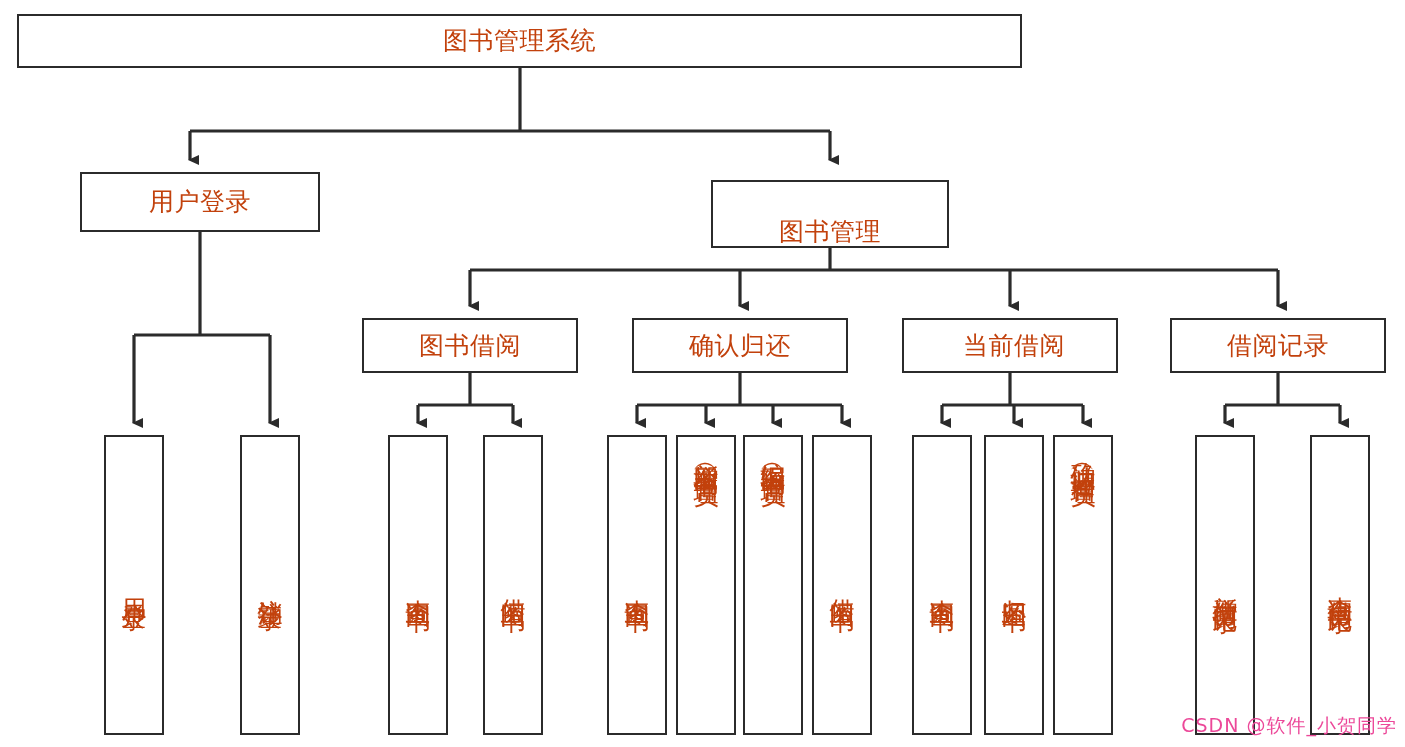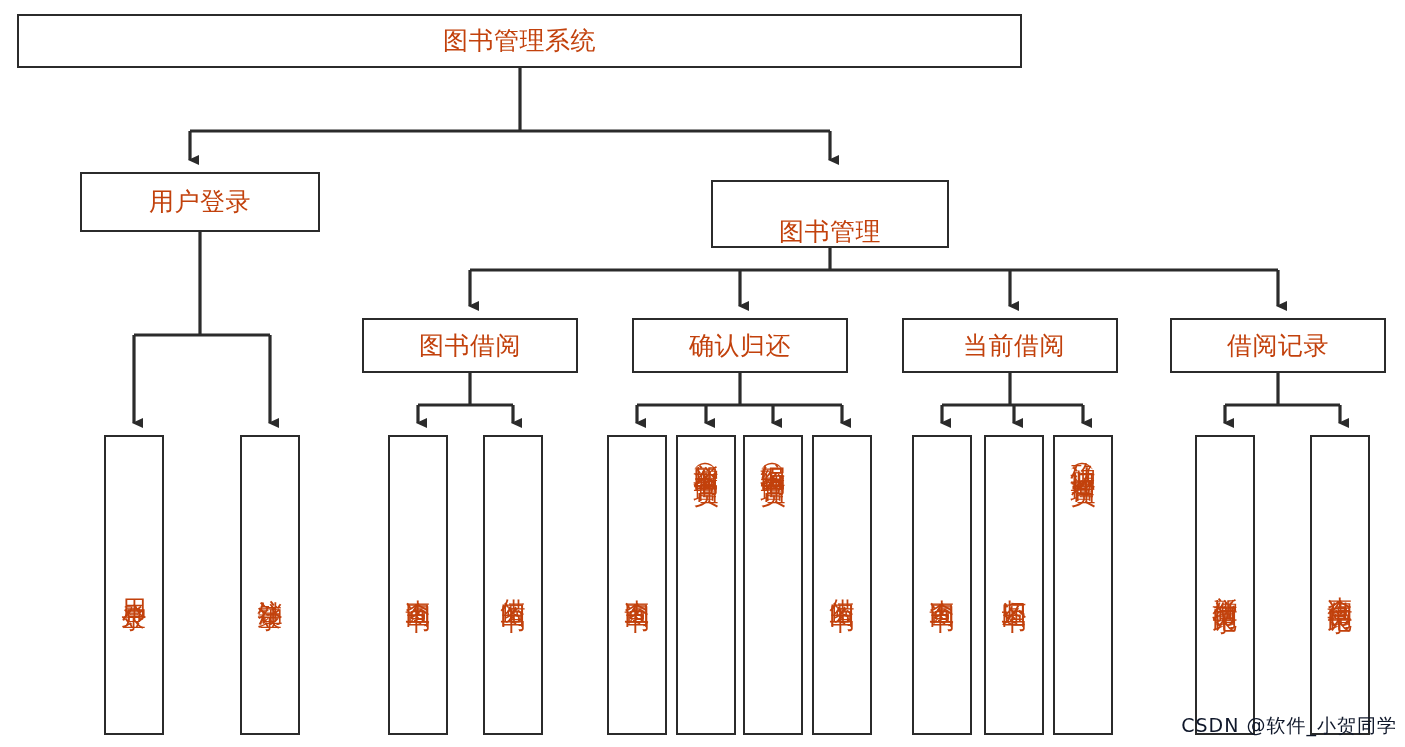--- a/index.html
+++ b/index.html
@@ -40,21 +40,21 @@
     font-size:25px;
     letter-spacing:3px;
     line-height:1;
   }
   .node.vert.mid{align-items:center;padding-top:0;}
   .watermark{
     position:absolute;
     right:8px;
     bottom:8px;
     font-size:19px;
-    color:#0f172a;
+    color:#ec4899;
     letter-spacing:1px;
     white-space:nowrap;
   }
 </style>
 </head>
 <body>
 
 <div id="stage">
 
   <svg class="edges" viewBox="0 0 1405 747">

